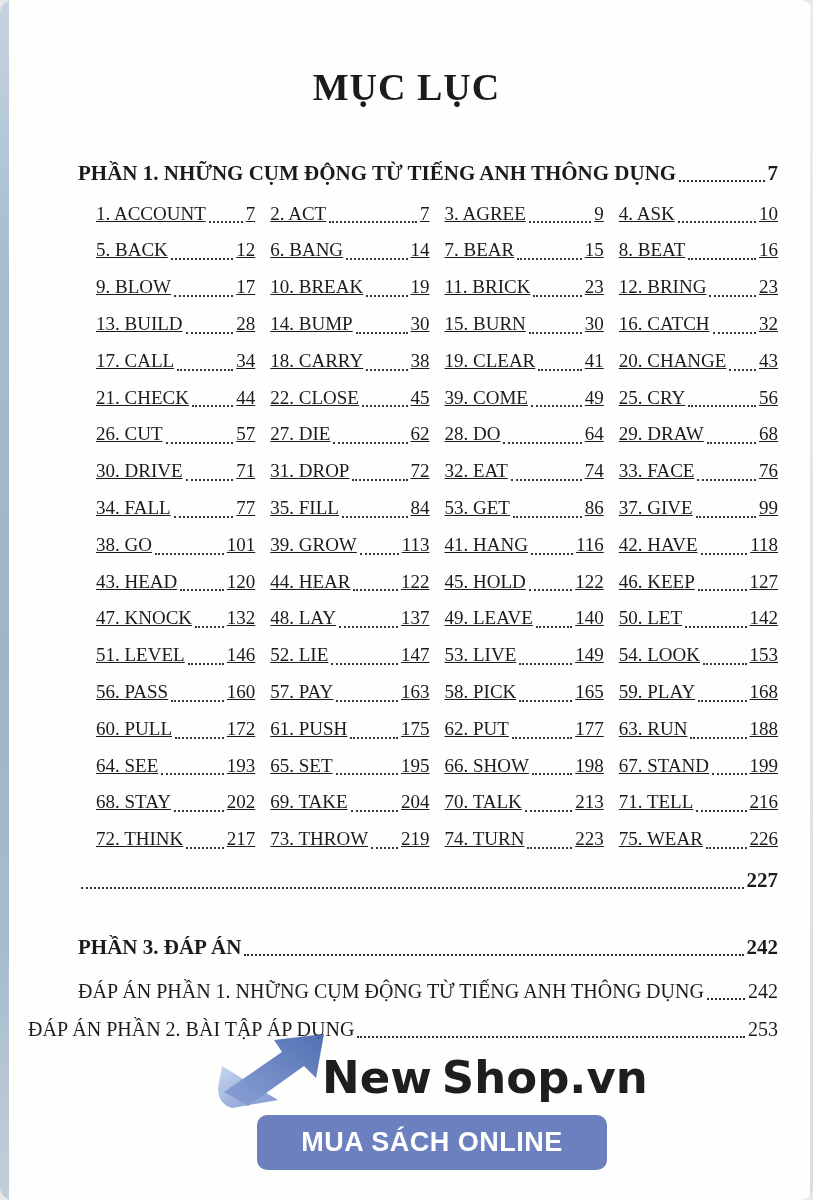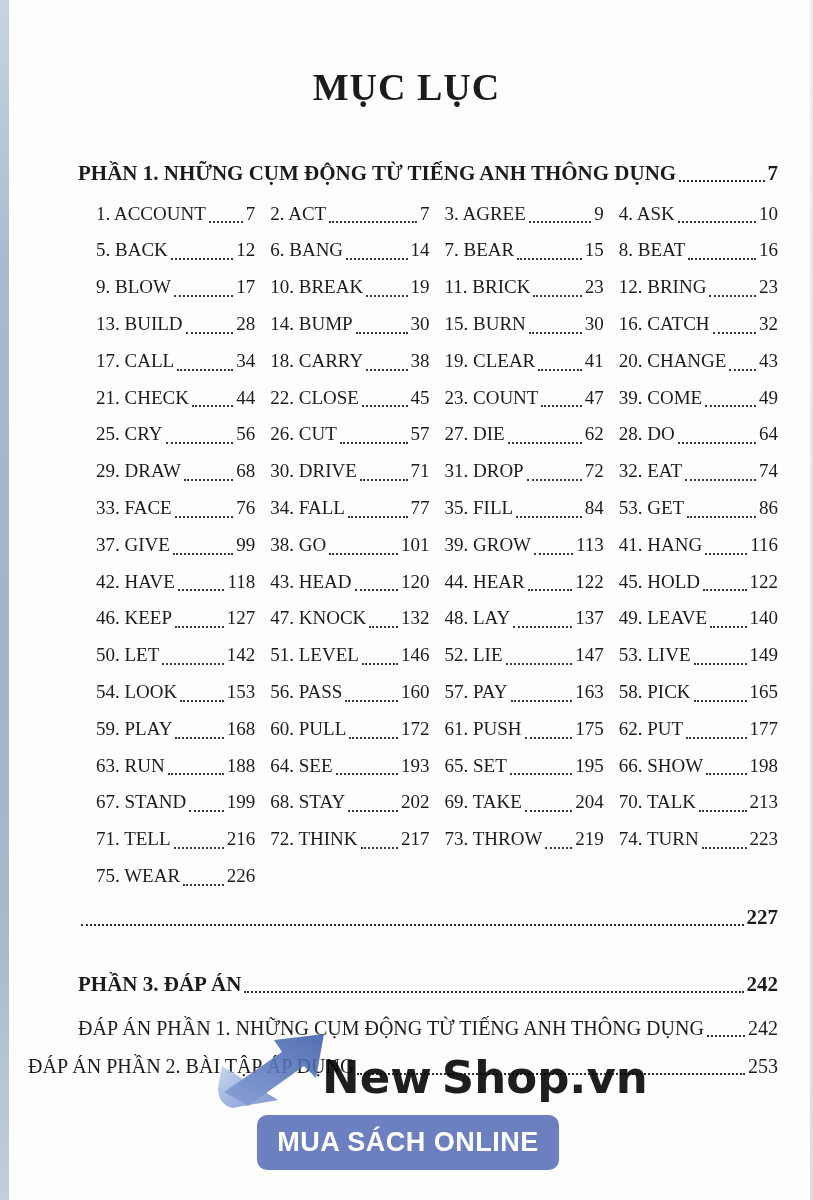--- a/index.html
+++ b/index.html
@@ -4,20 +4,21 @@
 <style>
   html,body{margin:0;padding:0;background:#e8e8e8;}
   .page{
     position:relative;
     width:813px;height:1200px;
     background:#fefefc;
     overflow:hidden;
     font-family:"Liberation Serif","DejaVu Serif",serif;
     color:#1b1b1b;
     box-sizing:border-box;
+    border-radius:13px;
   }
   .scan-edge-left{
     position:absolute;left:0;top:0;bottom:0;width:9px;
     background:linear-gradient(to bottom,#c6d4e0 0%,#a7bcd0 22%,#9eb4c9 55%,#a9bccd 80%,#c2cfda 100%);
   }
   .scan-edge-right{
     position:absolute;right:0;top:0;bottom:0;width:3px;
     background:linear-gradient(to bottom,#ececea,#dcdcda);
   }
   .doc-title{
@@ -54,20 +55,21 @@
   .line-phan2{margin-top:9px;}
   .line-phan3{margin-top:40px;}
   .line-dapan1{margin-top:17px;}
   .line-dapan2{margin-top:11px;margin-left:28px;}
   
   .toc-grid{
     display:grid;
     grid-template-columns:repeat(4,1fr);
     column-gap:15px;
     margin:9px 35px 0 96px;
+    text-decoration:underline;
   }
   .entry{
     display:flex;
     align-items:baseline;
     height:36.8px;
     line-height:36.8px;
     font-size:19px;
     white-space:nowrap;
   }
   .entry .lbl{white-space:nowrap;}
@@ -98,21 +100,21 @@
     letter-spacing:0px;
     color:#000000;
     margin-left:-14px;
     margin-top:6px;
     white-space:nowrap;
   }
   .shop-logo .logo-text .t2{margin-left:10px;}
   .buy-button{
     position:absolute;
     left:257px;top:1115px;
-    width:302px;height:55px;
+    width:350px;height:55px;
     background:#6c80bf;
     border:none;
     border-radius:10px;
     color:#ffffff;
     font-family:"Liberation Sans","DejaVu Sans",sans-serif;
     font-weight:bold;
     font-size:27px;
     letter-spacing:0.5px;
     display:flex;
     align-items:center;
@@ -238,25 +240,20 @@
       </div>
       <div class="entry">
         <span class="lbl">21. CHECK</span>
         <span class="dots"></span>
         <span class="pg">44</span>
       </div>
       <div class="entry">
         <span class="lbl">22. CLOSE</span>
         <span class="dots"></span>
         <span class="pg">45</span>
-      </div>
-      <div class="entry">
-        <span class="lbl">23. COUNT</span>
-        <span class="dots"></span>
-        <span class="pg">47</span>
       </div>
       <div class="entry">
         <span class="lbl">39. COME</span>
         <span class="dots"></span>
         <span class="pg">49</span>
       </div>
       <div class="entry">
         <span class="lbl">25. CRY</span>
         <span class="dots"></span>
         <span class="pg">56</span>

